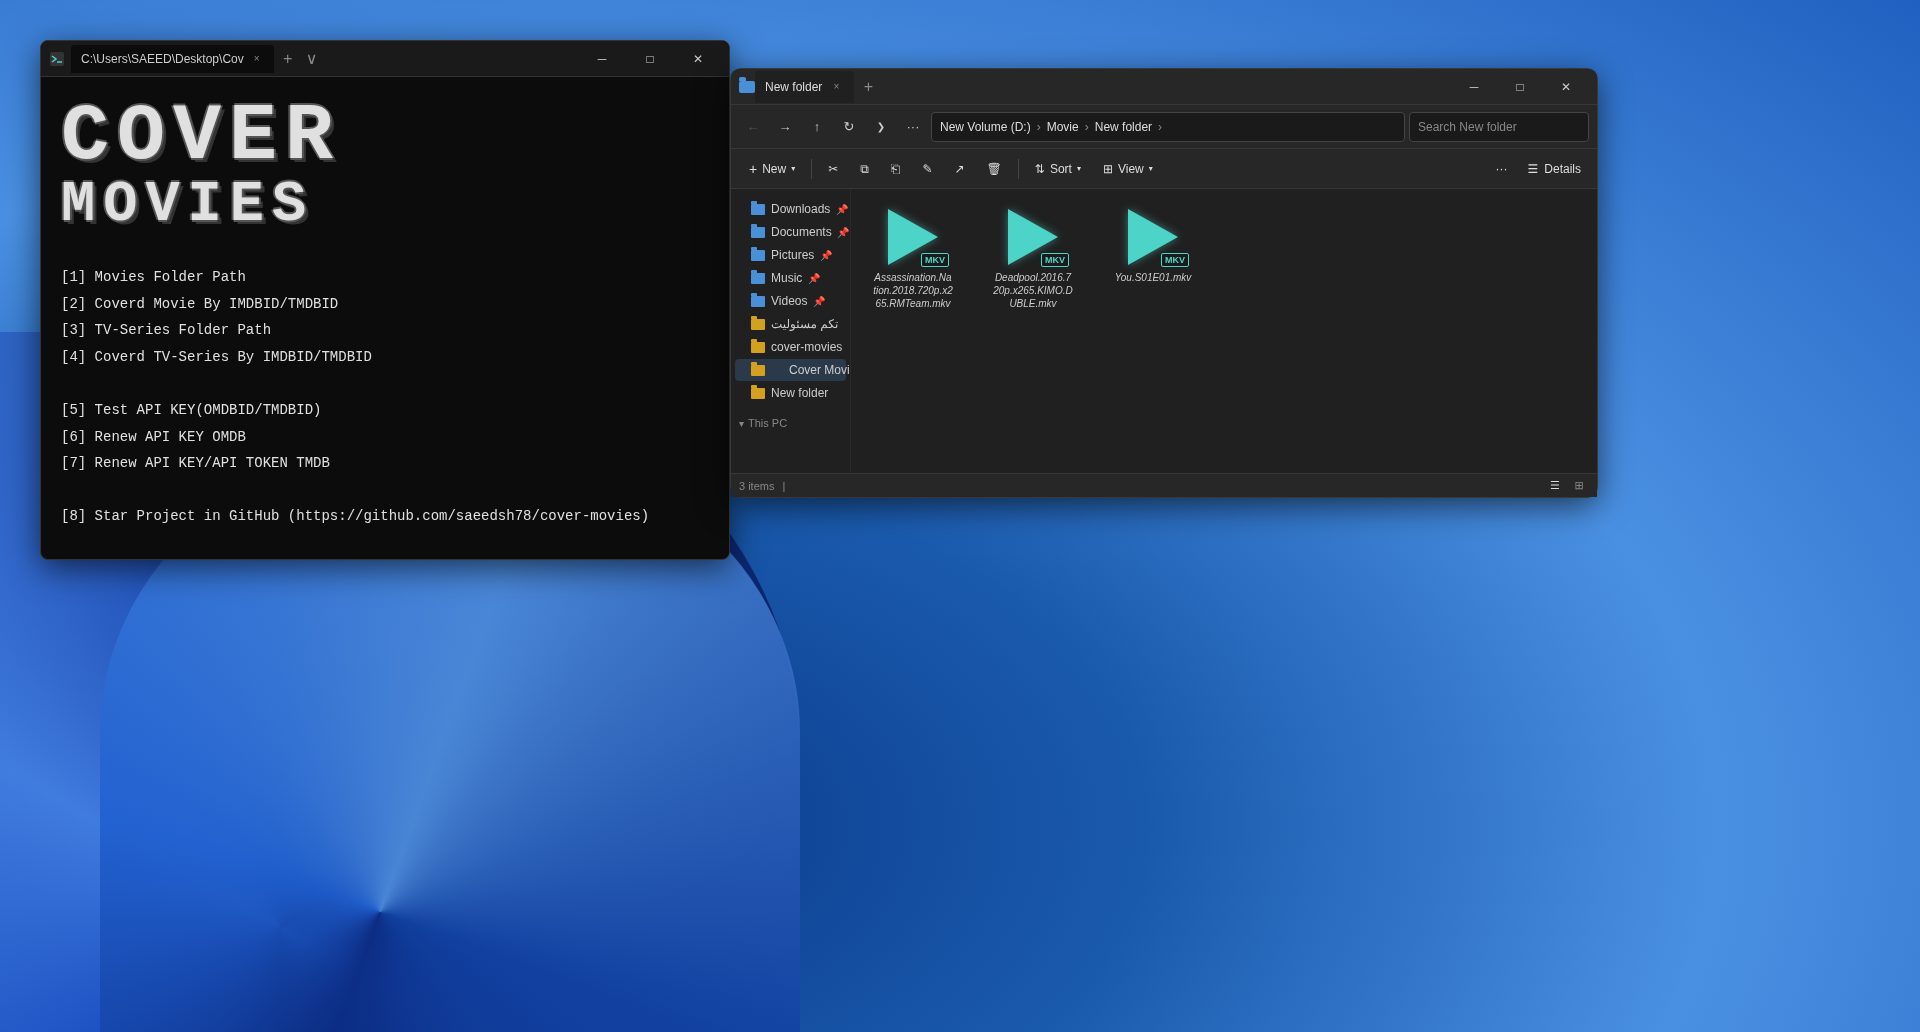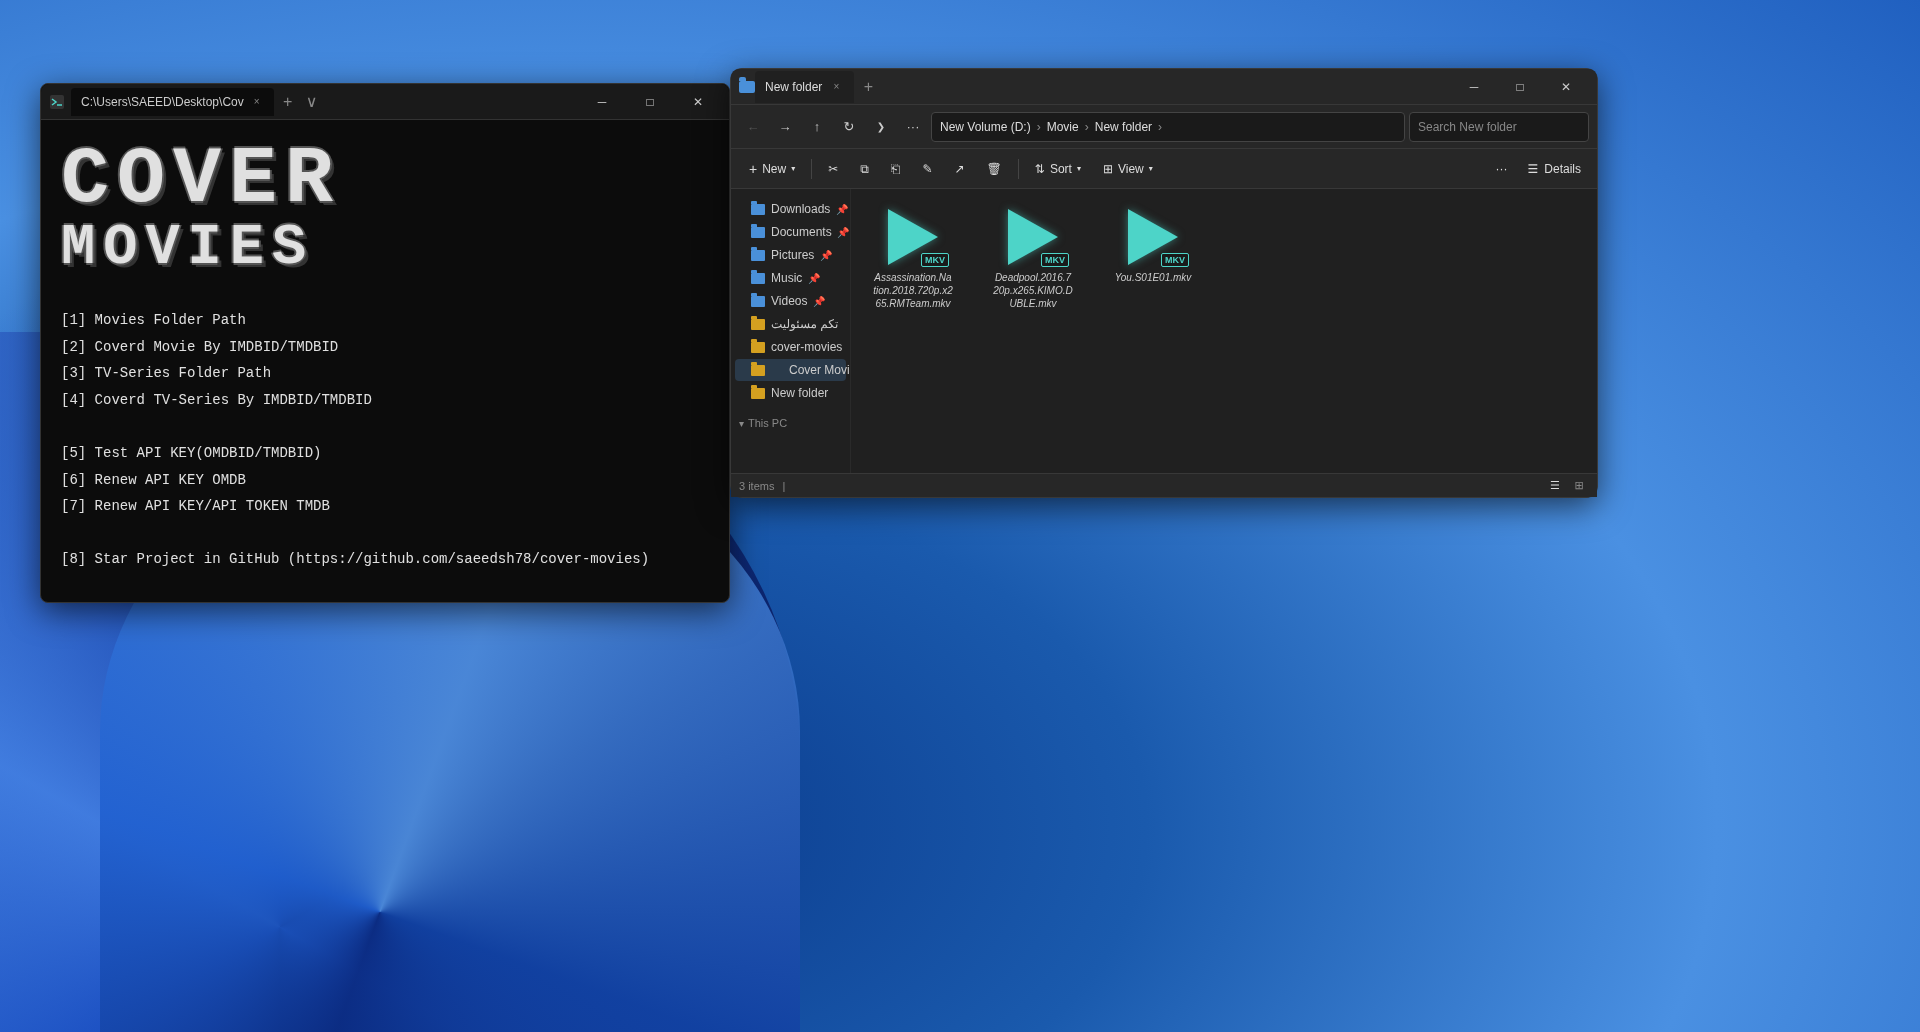--- a/index.html
+++ b/index.html
@@ -67,21 +67,20 @@
       left: 40px;
       width: 690px;
       height: 520px;
       background: #0c0c0c;
       border-radius: 8px;
       box-shadow: 0 8px 32px rgba(0,0,0,0.6);
       z-index: 10;
       display: flex;
       flex-direction: column;
       border: 1px solid #333;
-      margin-top: 43px;
     }
     .terminal-titlebar {
       height: 36px;
       background: #1a1a1a;
       border-radius: 8px 8px 0 0;
       display: flex;
       align-items: center;
       padding: 0 8px;
       border-bottom: 1px solid #333;
       flex-shrink: 0;

